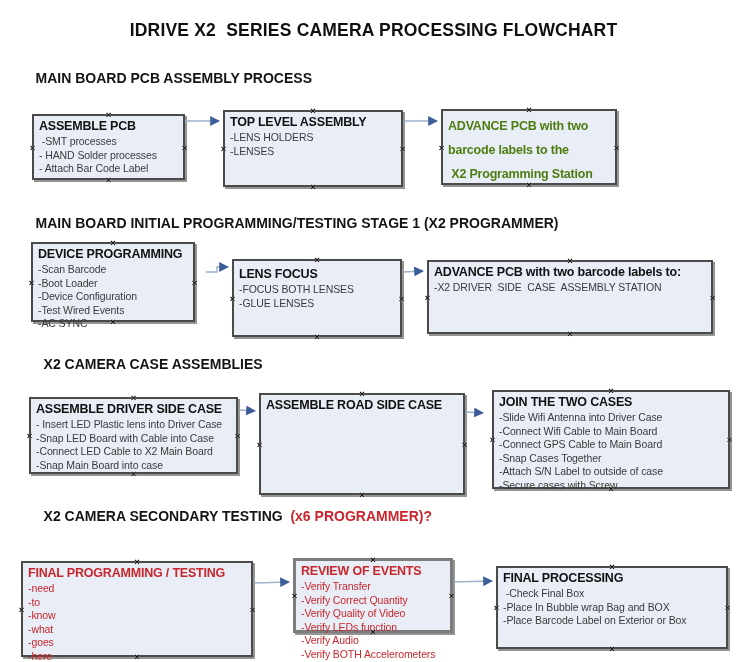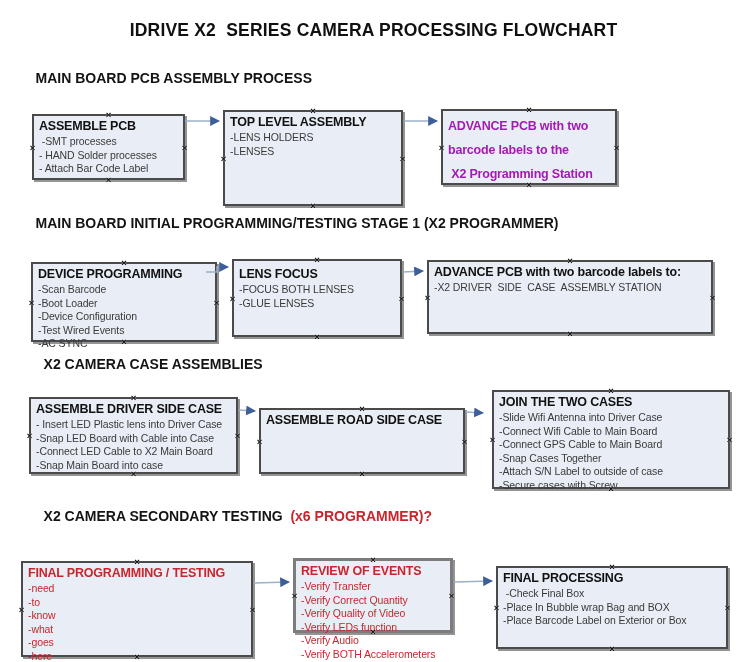--- a/index.html
+++ b/index.html
@@ -23,21 +23,21 @@
   .fcbox.thick{border:3px solid #7c7c7c;}
   .btitle{
     font-size:12.5px;font-weight:bold;color:#111;line-height:15px;
     white-space:pre;letter-spacing:-.2px;margin-bottom:1px;
   }
   .bitems div{
     font-size:10.5px;color:#3a3a3a;line-height:13.5px;white-space:pre;letter-spacing:-.1px;
   }
   .red .btitle,.red .bitems div{color:#c8262d;}
   .boldbody .bitems div{
-    font-size:12.5px;font-weight:bold;color:#a21caf;line-height:24px;letter-spacing:-.2px;
+    font-size:12.5px;font-weight:bold;color:#4d7c0f;line-height:24px;letter-spacing:-.2px;
   }
   .h{
     position:absolute;width:9px;height:9px;line-height:9px;text-align:center;
     font-size:9.5px;font-weight:bold;color:#000;text-shadow:0 0 1px #fff;pointer-events:none;
   }
   .h::before{content:"×";}
   .h-t{top:-6px;left:50%;margin-left:-4.5px;}
   .h-b{bottom:-6px;left:50%;margin-left:-4.5px;}
   .h-l{left:-6px;top:50%;margin-top:-4.5px;}
   .h-r{right:-6px;top:50%;margin-top:-4.5px;}
@@ -68,21 +68,21 @@
     <div class="bitems">
         <div> -SMT processes</div>
         <div>- HAND Solder processes</div>
         <div>- Attach Bar Code Label</div>
       </div>
   <span class="h h-t"></span>
       <span class="h h-b"></span>
       <span class="h h-l"></span>
       <span class="h h-r"></span>
     </div>
-  <div class="fcbox" style="left:223px;top:84px;width:180px;height:96px">
+  <div class="fcbox" style="left:223px;top:84px;width:180px;height:77px">
     <div class="btitle">TOP LEVEL ASSEMBLY</div>
     <div class="bitems">
         <div>-LENS HOLDERS</div>
         <div>-LENSES</div>
       </div>
   <span class="h h-t"></span>
       <span class="h h-b"></span>
       <span class="h h-l"></span>
       <span class="h h-r"></span>
     </div>
@@ -91,21 +91,21 @@
         <div>ADVANCE PCB with two</div>
         <div>barcode labels to the</div>
         <div> X2 Programming Station</div>
       </div>
   <span class="h h-t"></span>
       <span class="h h-b"></span>
       <span class="h h-l"></span>
       <span class="h h-r"></span>
     </div>
 
-  <div class="fcbox" style="left:31px;top:236px;width:186px;height:80px">
+  <div class="fcbox" style="left:31px;top:216px;width:164px;height:80px">
     <div class="btitle">DEVICE PROGRAMMING</div>
     <div class="bitems">
         <div>-Scan Barcode</div>
         <div>-Boot Loader</div>
         <div>-Device Configuration</div>
         <div>-Test Wired Events</div>
         <div>-AC SYNC</div>
       </div>
   <span class="h h-t"></span>
       <span class="h h-b"></span>
@@ -140,21 +140,21 @@
         <div>- Insert LED Plastic lens into Driver Case</div>
         <div>-Snap LED Board with Cable into Case</div>
         <div>-Connect LED Cable to X2 Main Board</div>
         <div>-Snap Main Board into case</div>
       </div>
   <span class="h h-t"></span>
       <span class="h h-b"></span>
       <span class="h h-l"></span>
       <span class="h h-r"></span>
     </div>
-  <div class="fcbox" style="left:259px;top:382px;width:206px;height:66px">
+  <div class="fcbox" style="left:259px;top:367px;width:206px;height:102px">
     <div class="btitle">ASSEMBLE ROAD SIDE CASE</div>
   <span class="h h-t"></span>
       <span class="h h-b"></span>
       <span class="h h-l"></span>
       <span class="h h-r"></span>
     </div>
   <div class="fcbox" style="left:492px;top:364px;width:238px;height:99px">
     <div class="btitle">JOIN THE TWO CASES</div>
     <div class="bitems">
         <div>-Slide Wifi Antenna into Driver Case</div>

